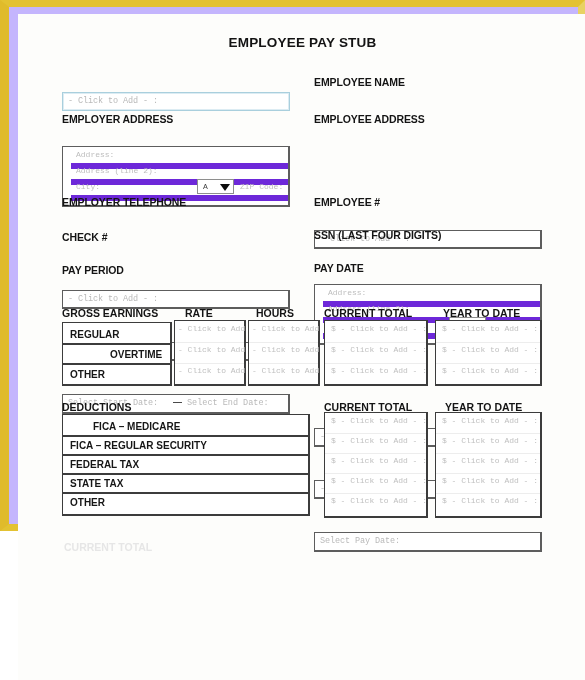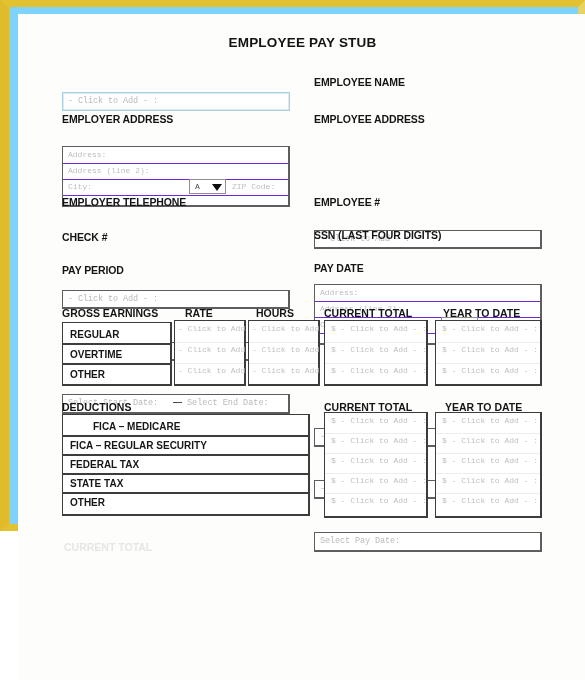--- a/index.html
+++ b/index.html
@@ -16,21 +16,21 @@
   .page-frame {
     position: absolute;
     left: 0; top: 0;
     width: 585px;
     height: 531px;
     box-sizing: border-box;
     border-top: 7px solid #e3c232;
     border-bottom: 7px solid #e3c232;
     border-left: 9px solid #e0bb2b;
     border-right: 7px solid #e8d263;
-    background: #7dd3fc;
+    background: #c4b5fd;
   }
   .sheet {
     position: absolute;
     left: 9px; top: 7px;
     width: 569px;
     height: 666px;
     background: #fdfdfb;
     overflow: hidden;
   }
   .inner {
@@ -96,23 +96,23 @@
     box-sizing: border-box;
     border: 1px solid #5d5d5d;
     border-bottom-width: 2px;
     border-right-width: 2px;
     background: #ffffff;
     height: 61px;
     position: relative;
   }
   .addr-line {
     position: absolute;
-    left: 0; right: 0;
+    left: 8px; right: 0;
     height: 16px;
-    border-bottom: 1px solid #6d28d9;
+    border-bottom: 6px solid #6d28d9;
   }
   .addr-ph {
     position: absolute;
     left: 5px;
     top: 3px;
     font-family: "Liberation Mono", monospace;
     font-size: 8px;
     color: #bdbdbd;
     white-space: nowrap;
   }
@@ -345,21 +345,21 @@
 
       <div class="thead" style="left:44px; top:293px;">GROSS EARNINGS</div>
       <div class="thead" style="left:167px; top:293px;">RATE</div>
       <div class="thead" style="left:238px; top:293px;">HOURS</div>
       <div class="thead" style="left:306px; top:293px;">CURRENT TOTAL</div>
       <div class="thead" style="left:425px; top:293px;">YEAR TO DATE</div>
 
       <div class="gridbox" style="left:44px; top:308px; width:110px; height:64px;">
         <div class="rowlabel" style="top:6px;">REGULAR</div>
         <div class="rowsep" style="top:20px;"></div>
-        <div class="rowlabel" style="top:26px;">OVERTIME</div>
+        <div class="rowlabel" style="top:26px;margin-left:40px;">OVERTIME</div>
         <div class="rowsep" style="top:40px;"></div>
         <div class="rowlabel" style="top:46px;">OTHER</div>
       </div>
 
       <div class="gridbox" style="left:156px; top:306px; width:72px; height:66px;">
         <div class="cell-ph" style="left:3px; top:3px;">- Click to Add -</div>
         <div class="cellsep" style="top:21px;"></div>
         <div class="cell-ph" style="left:3px; top:24px;">- Click to Add -</div>
         <div class="cellsep" style="top:42px;"></div>
         <div class="cell-ph" style="left:3px; top:45px;">- Click to Add -</div>

